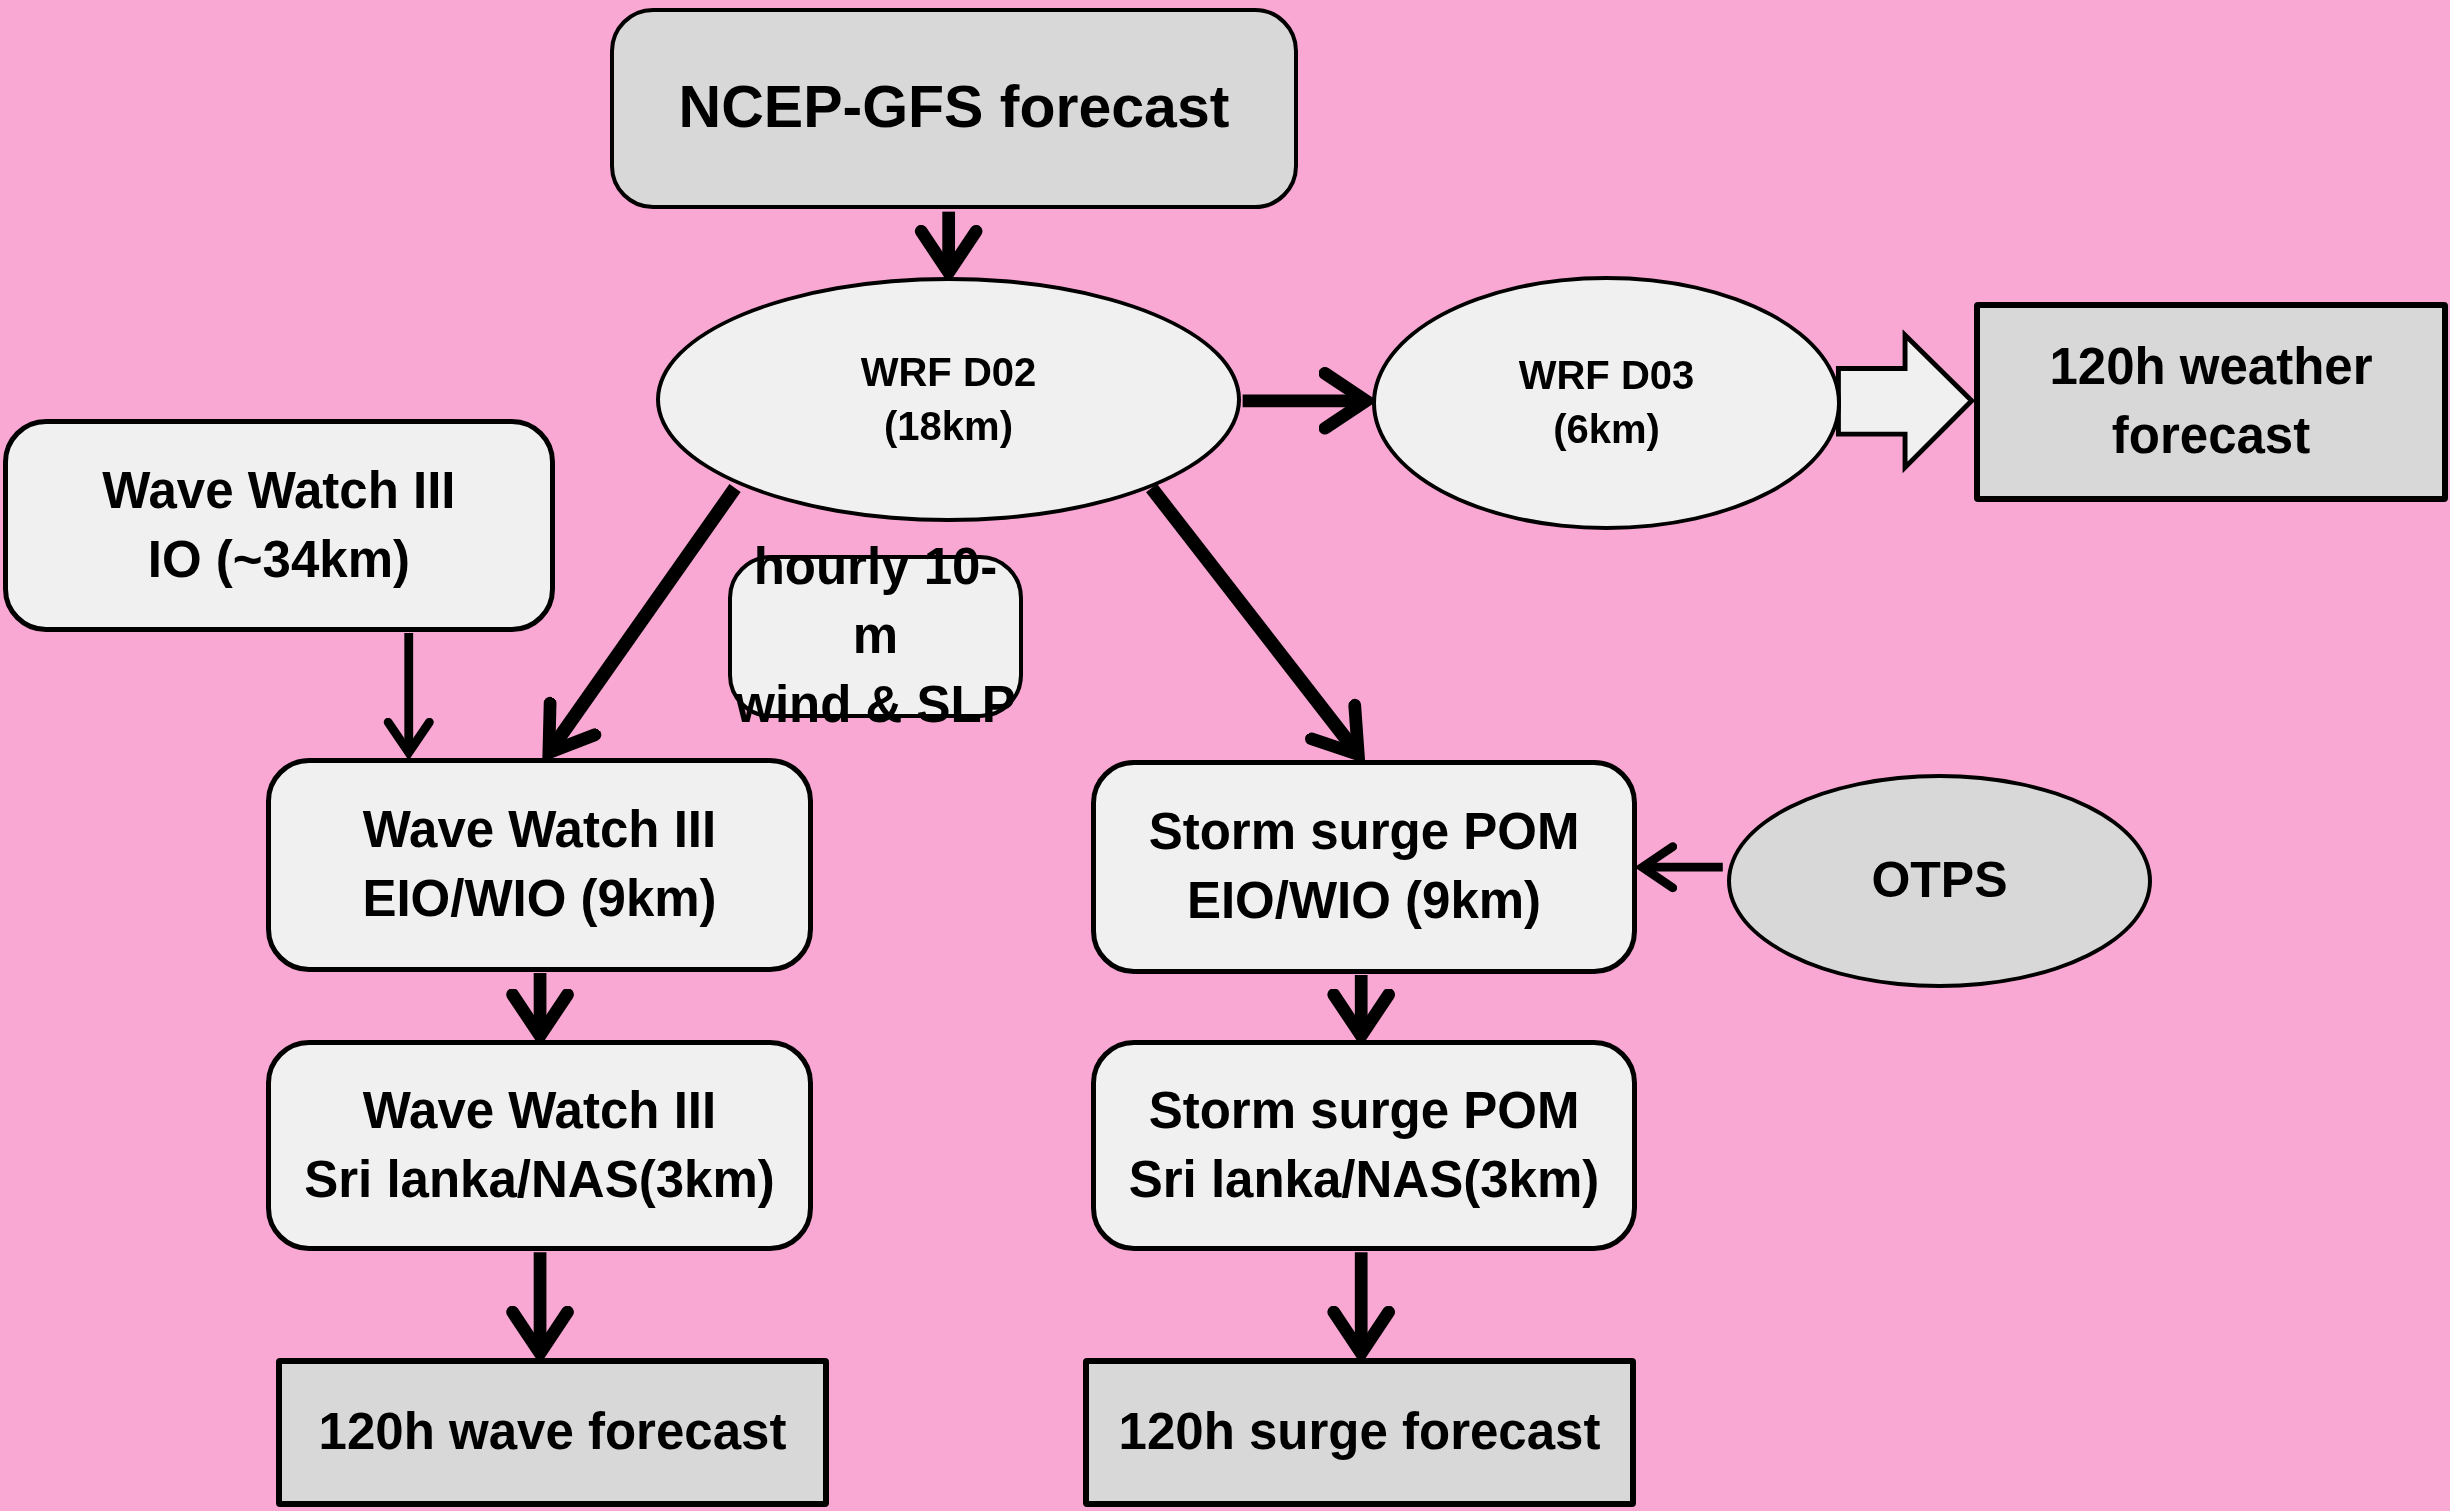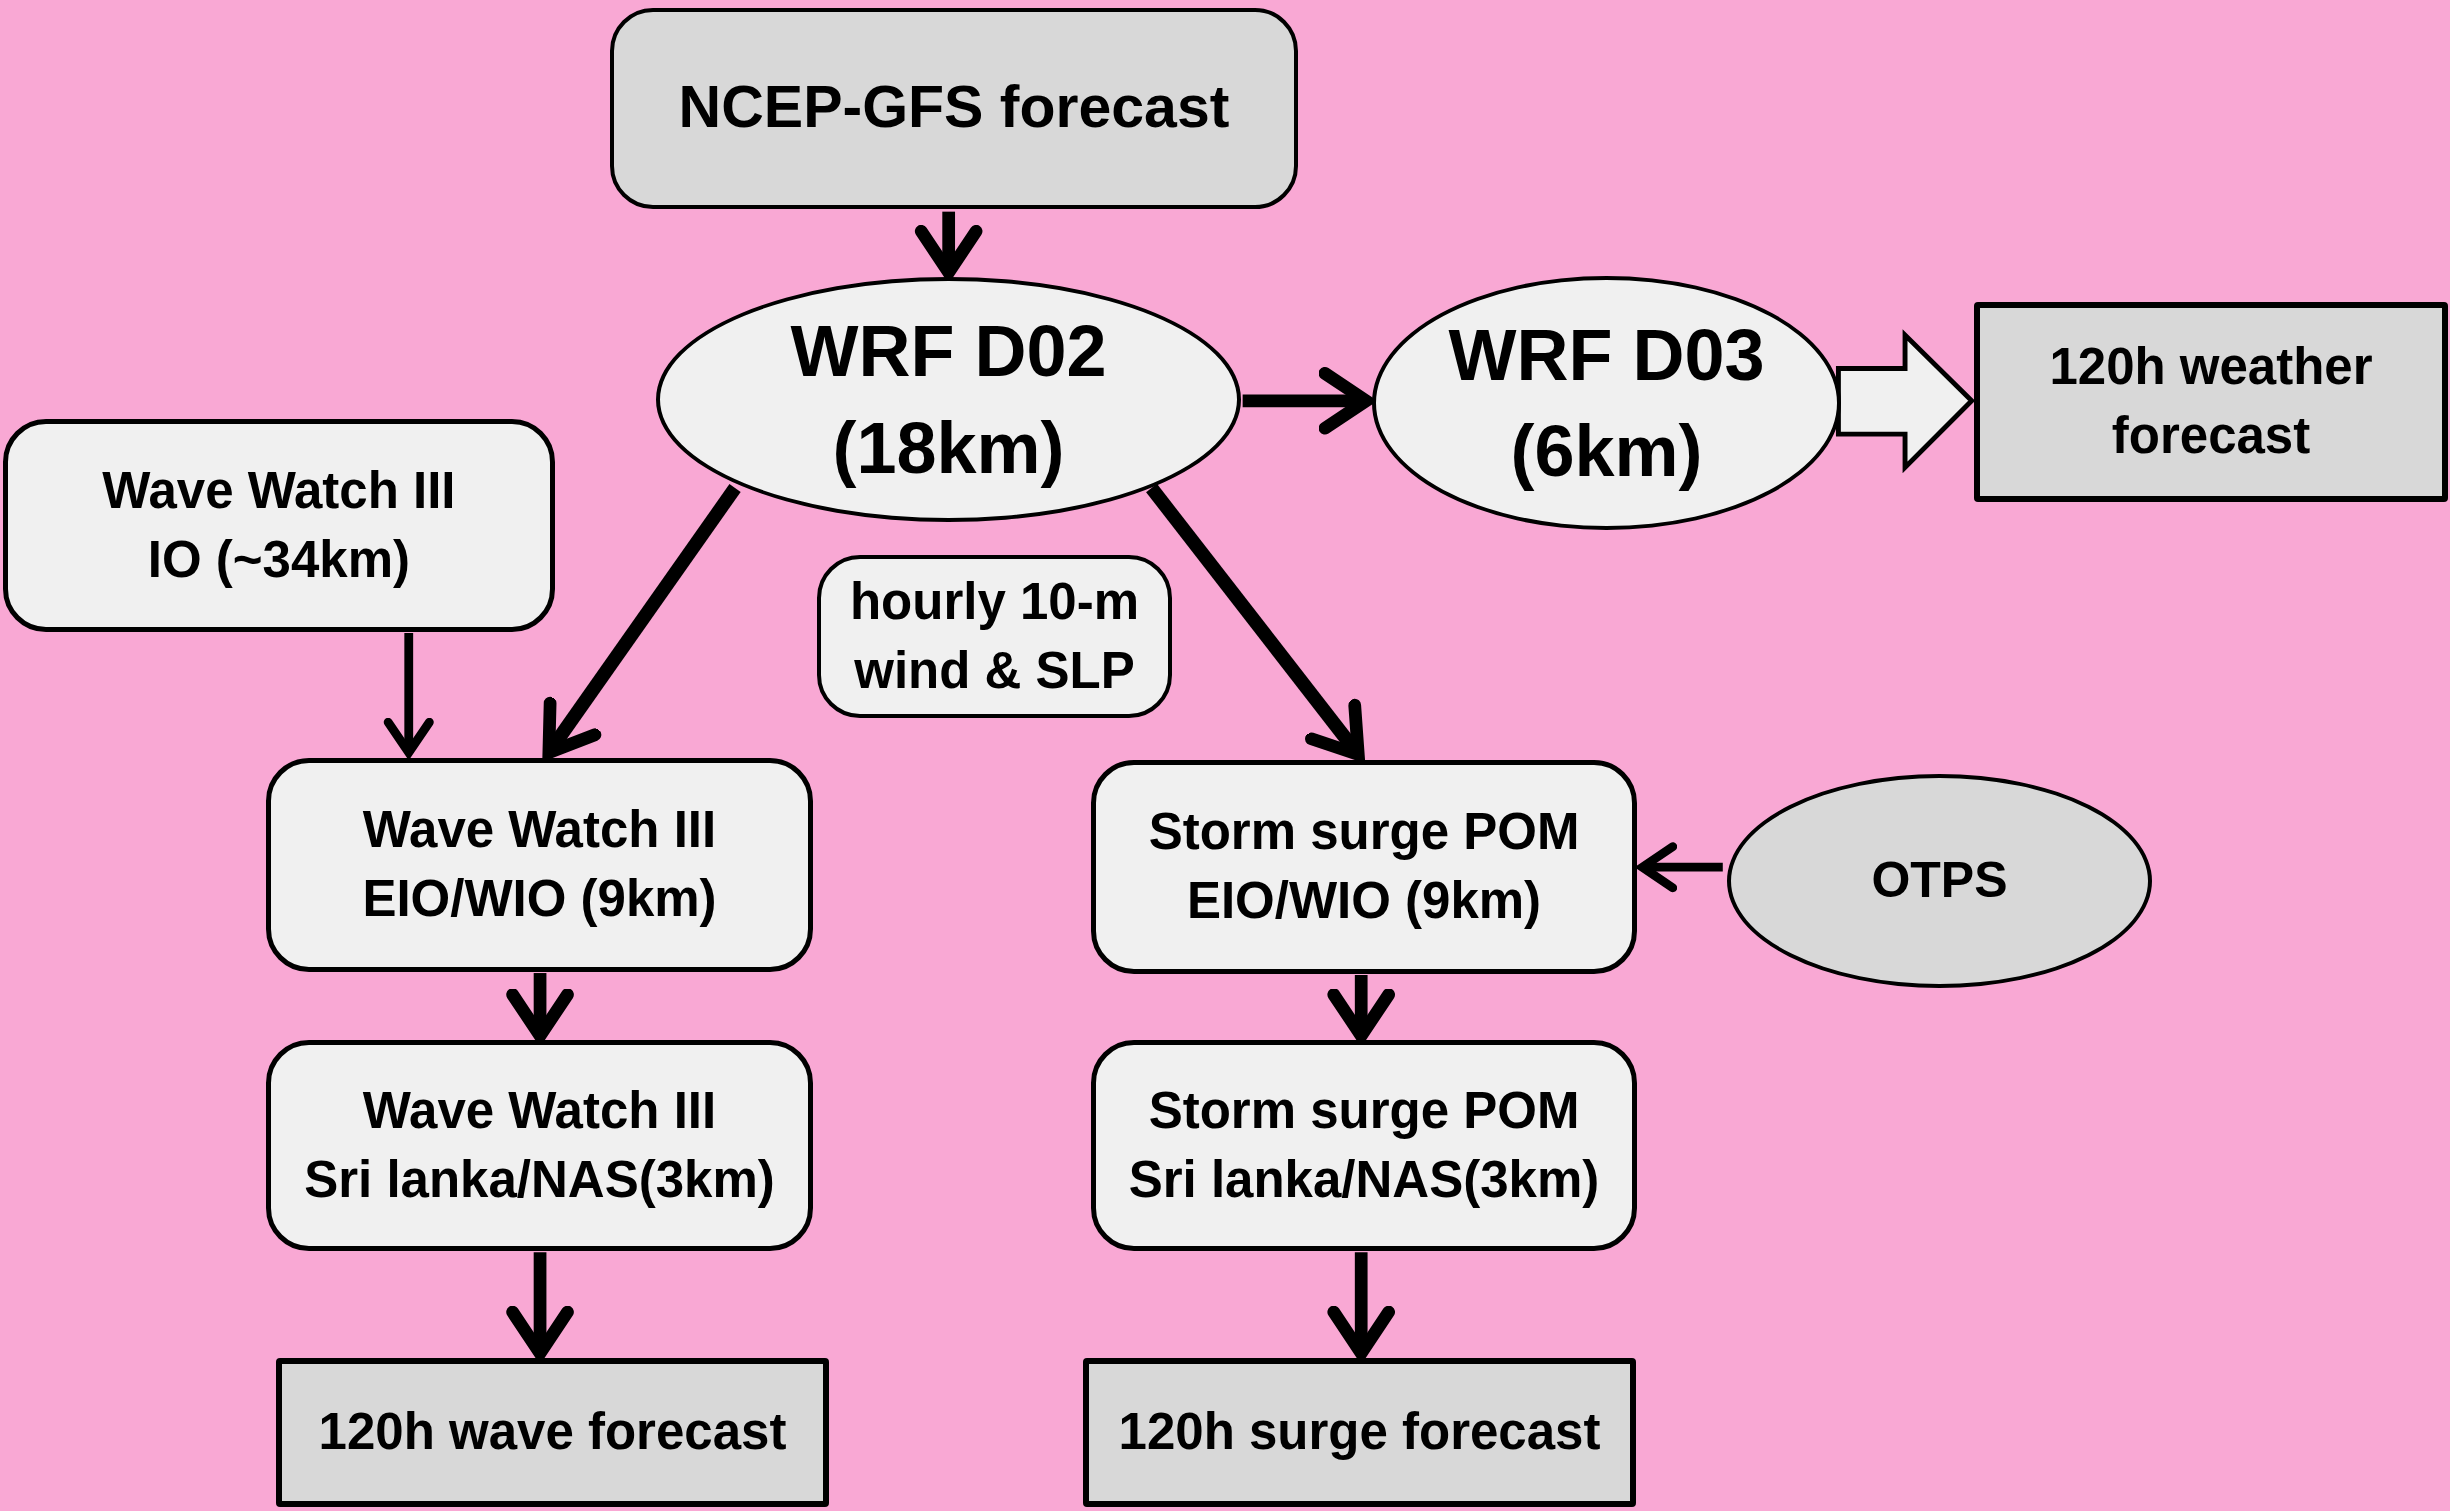--- a/index.html
+++ b/index.html
@@ -27,31 +27,31 @@
     border:5.9px solid #000;
     font-size:51px;
     line-height:1.35;
     letter-spacing:0px;
   }
   .rounded{border-radius:43px;}
   .ellipse{border-radius:50%;}
   .rect{border-radius:4px;border-width:6.9px;}
   .gray{background:#d8d8d8;}
   .fs-xl{font-size:59px;}
-  .fs-el{font-size:72px;line-height:1.34;}
+  .fs-el{font-size:40px;line-height:1.34;}
   .fs-otps{font-size:50px;}
   .thin-border{border-width:4.9px;}
 
   
   #n-ncep        {left:610px;  top:7.8px;    width:688px; height:201px;}
   #n-d02         {left:656px;  top:277px;  width:585px; height:245px;}
   #n-d03         {left:1372px; top:276px;  width:469px; height:254px;}
   #n-weather     {left:1974px; top:302px;  width:474px; height:200px;}
   #n-ww3io       {left:2.9px;    top:419px;  width:552px; height:213px;}
-  #n-hourly      {left:817px;  top:555px;  width:355px; height:163px;}
+  #n-hourly      {left:728px;  top:555px;  width:295px; height:163px;}
   #n-ww3eio      {left:266px;  top:758px;  width:547px; height:214px;}
   #n-pomeio      {left:1091px; top:760px;  width:546px; height:214px;}
   #n-otps        {left:1727px; top:774px;  width:425px; height:214px;}
   #n-ww3sl       {left:266px;  top:1040px; width:547px; height:211px;}
   #n-pomsl       {left:1091px; top:1040px; width:546px; height:211px;}
   #n-wavefc      {left:276px;  top:1358px; width:553px; height:149px;}
   #n-surgefc     {left:1083px; top:1358px; width:553px; height:149px;}
 </style>
 </head>
 <body>

